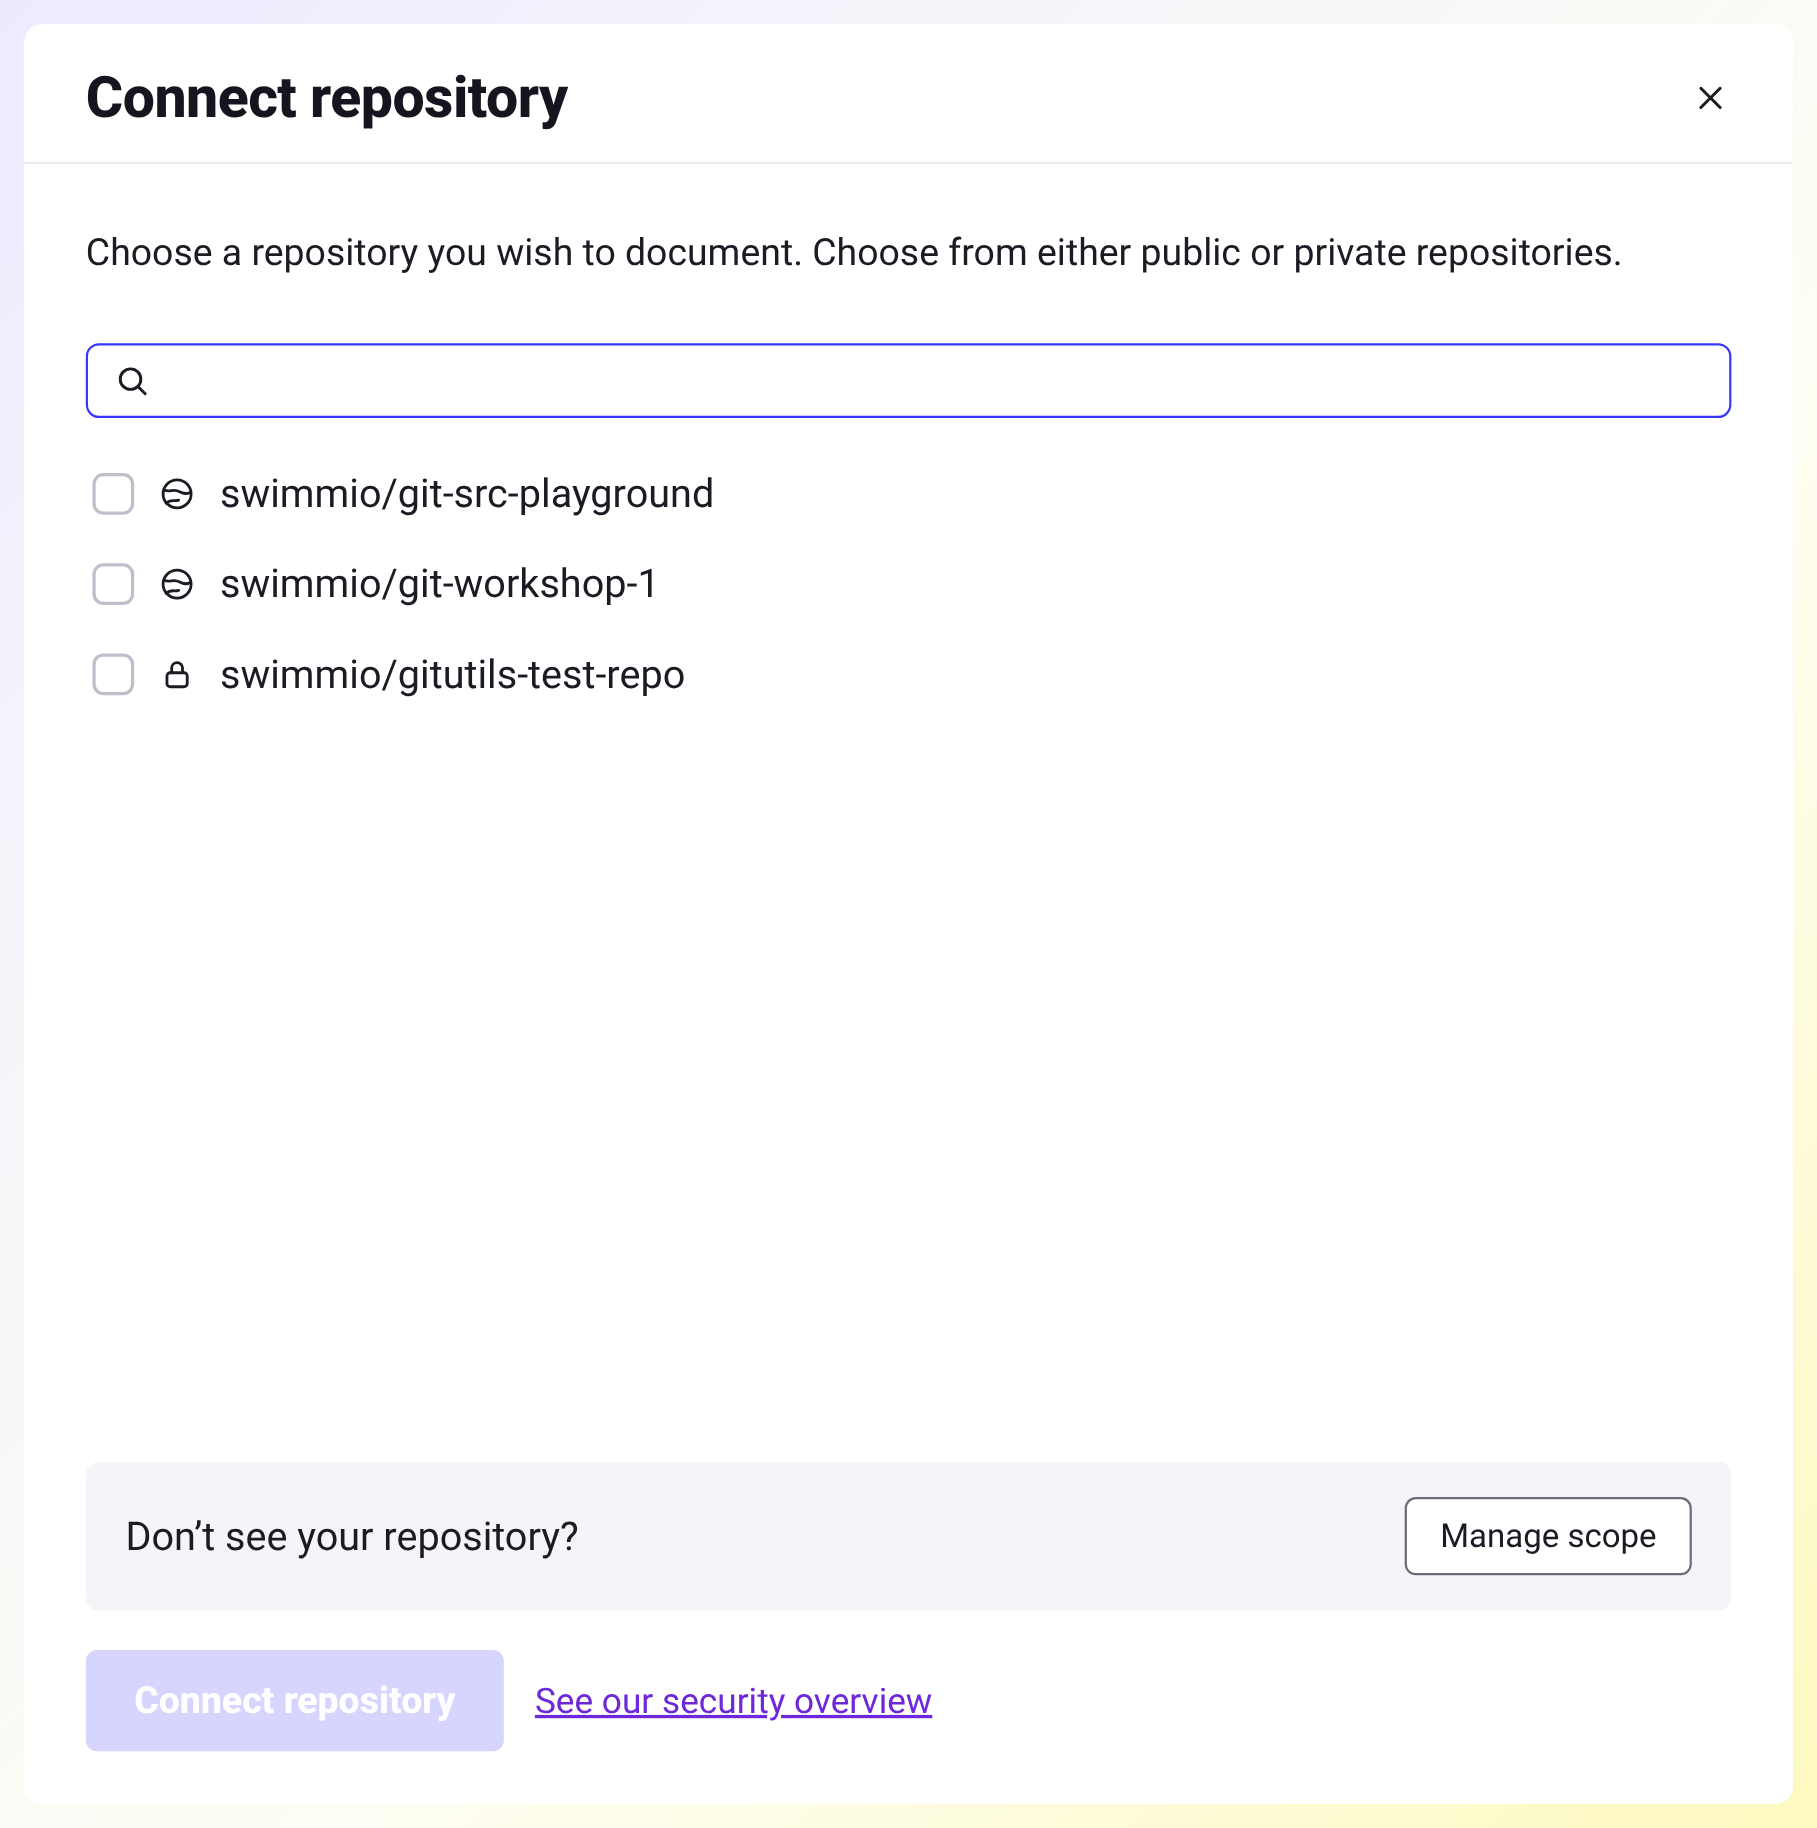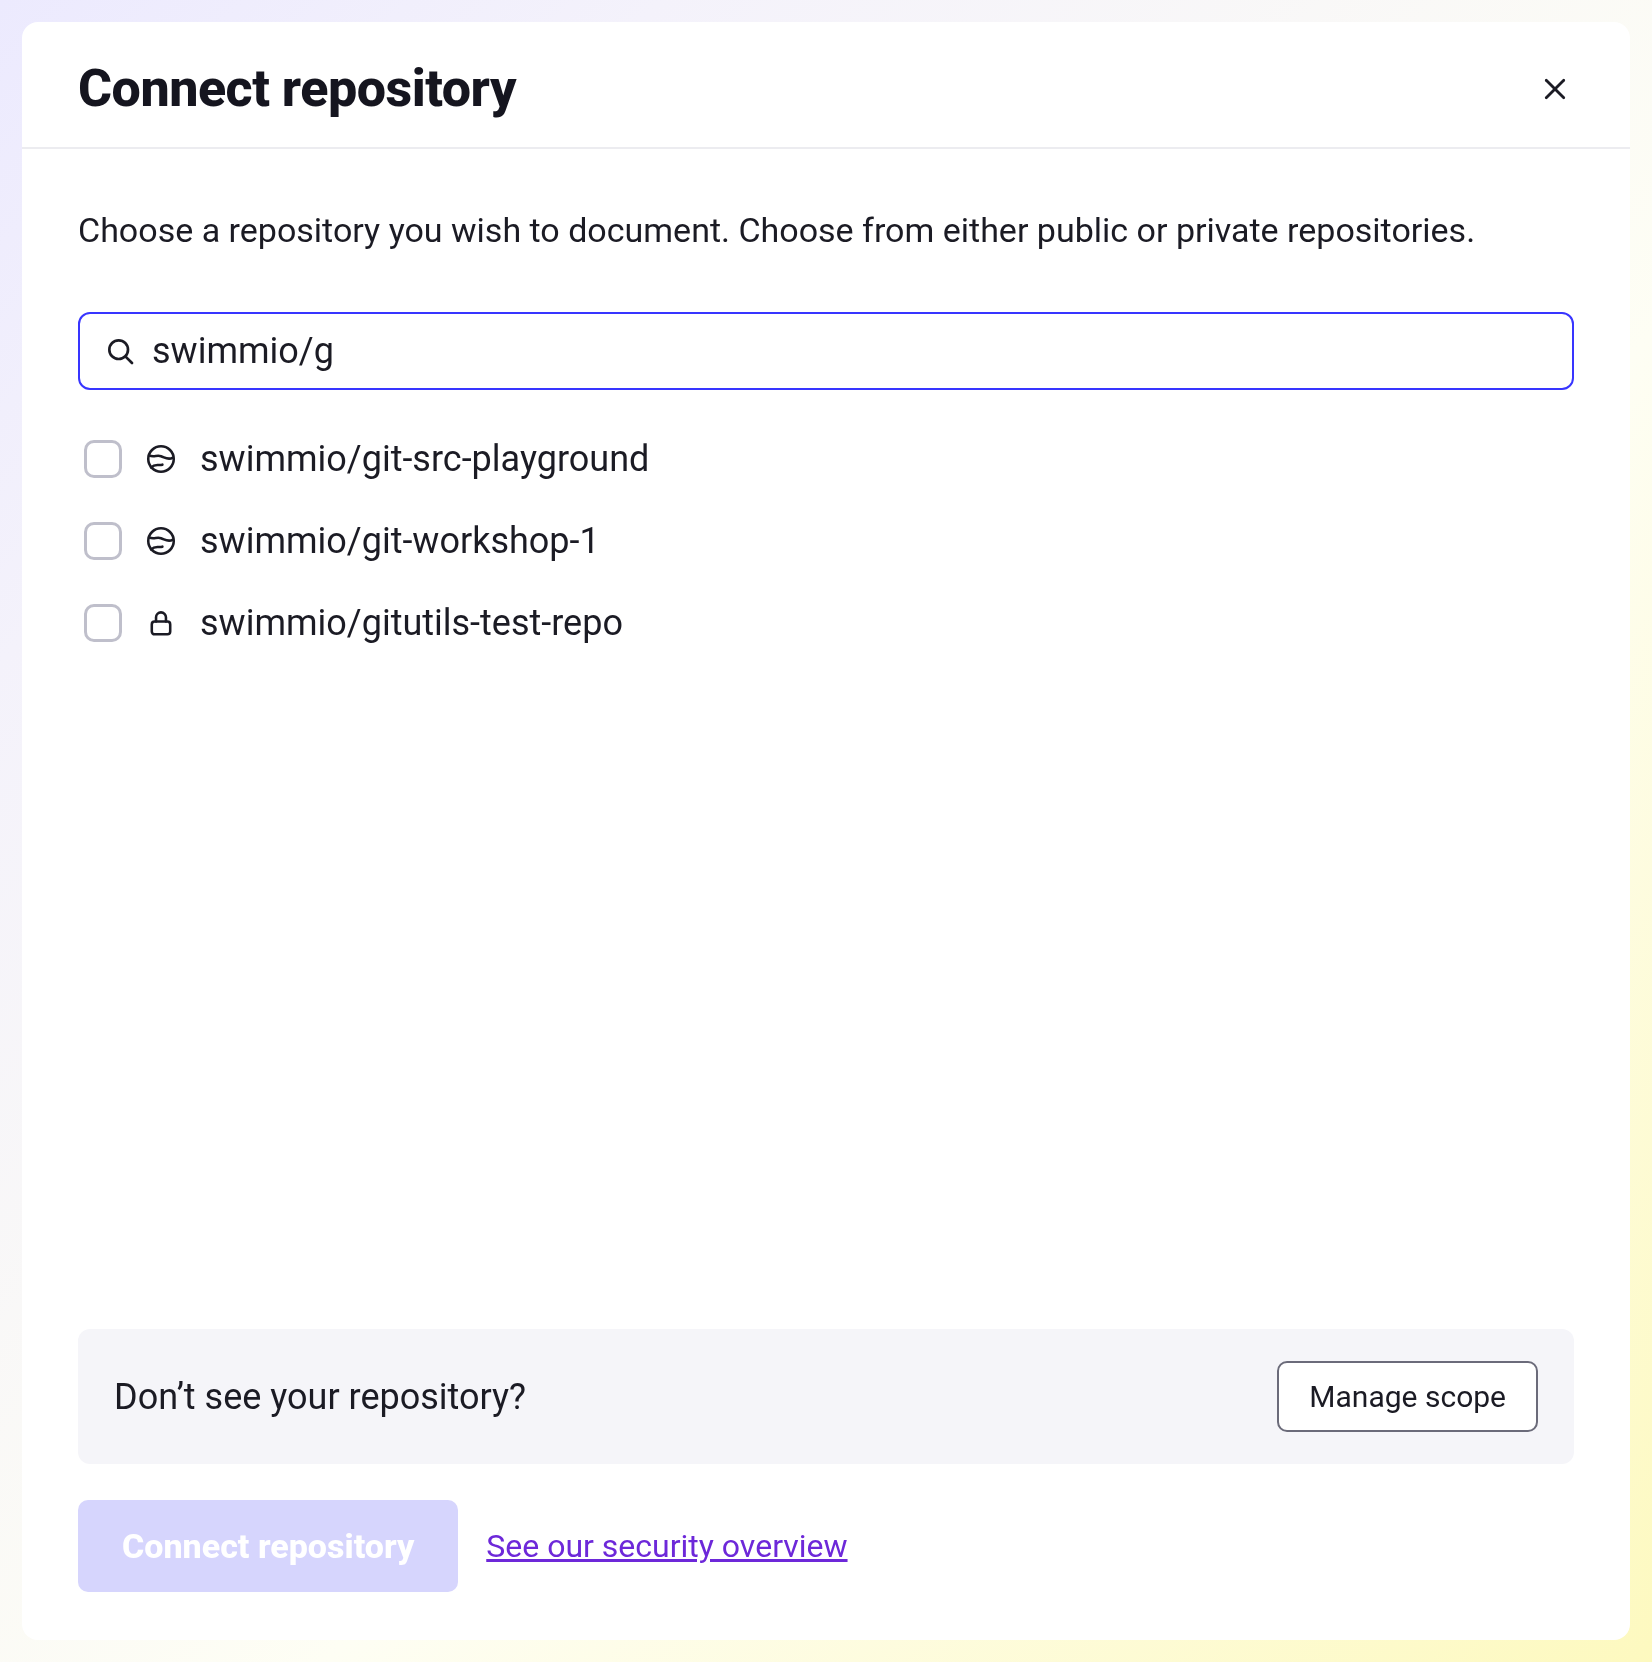--- a/index.html
+++ b/index.html
@@ -163,21 +163,20 @@
 
   <div class="modal-body">
 
     <p class="description">Choose a repository you wish to document. Choose from either public or private repositories.</p>
 
     <div class="search-wrap">
       <svg viewBox="0 0 24 24" fill="none" stroke="currentColor" stroke-width="2" stroke-linecap="round">
         <circle cx="11" cy="11" r="7"></circle>
           <line x1="21" y1="21" x2="16.2" y2="16.2"></line>
       </svg>
-      <input class="search-input" type="text" value="swimmio/g" style="">
     </div>
 
     <div class="repo-list" id="repo-list">
         <div class="repo-row">
           <div class="checkbox"></div>
           <span class="repo-icon">
             <svg viewBox="0 0 24 24" fill="none" stroke="currentColor" stroke-width="1.8" stroke-linecap="round" stroke-linejoin="round">
               <circle cx="12" cy="12" r="9"></circle>
               <path d="M3.6 9.5 C 7 11, 9 9, 12 10 S 17 13, 20.4 11"></path>
               <path d="M5 18 C 8 15, 10 17, 13 16"></path>

